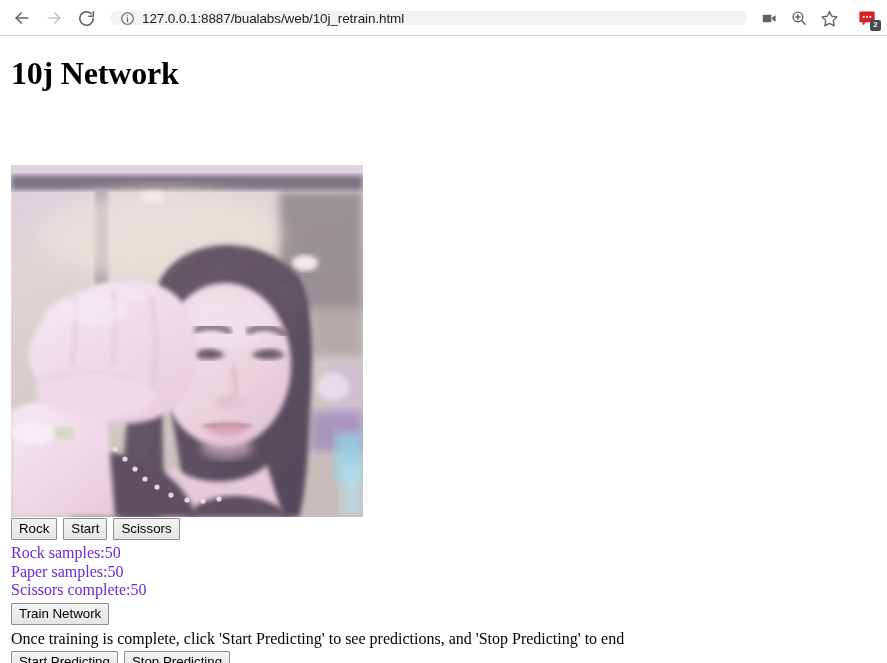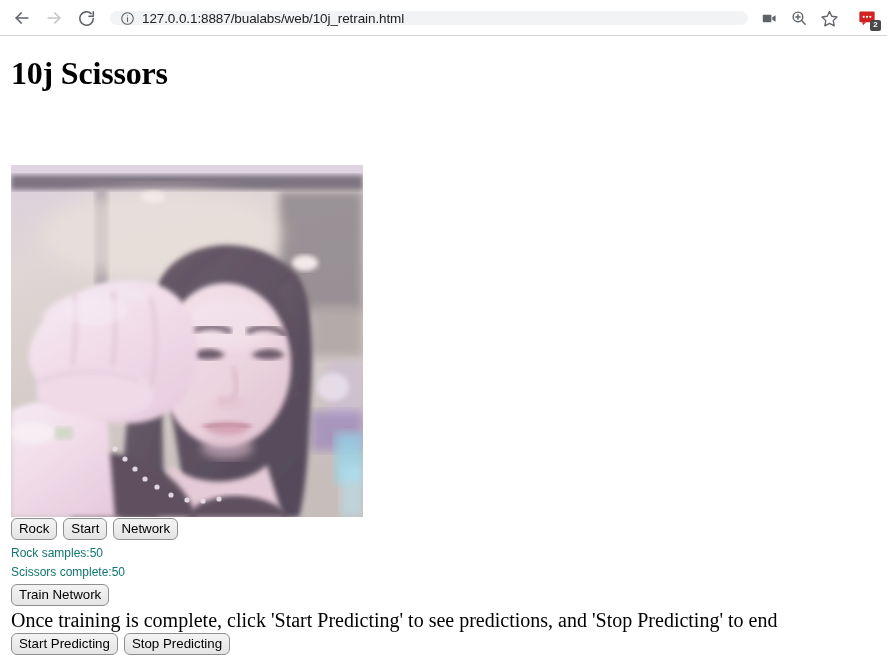--- a/index.html
+++ b/index.html
@@ -133,40 +133,40 @@
   .controls { position: absolute; left: 11px; top: 461px; width: 860px; }
 
   .btn-row { display: flex; align-items: flex-start; gap: 6px; }
   .html-btn {
     font-family: "Liberation Sans", sans-serif;
     font-size: 13.3px;
     line-height: normal;
     color: #000000;
     background: linear-gradient(to bottom, #f3f3f3 0%, #ededed 45%, #e4e4e4 100%);
     border: 1px solid #8f8f8f;
-    border-radius: 6px;
+    border-radius: 1px;
     padding: 2px 7px 3px 7px;
     cursor: pointer;
     white-space: nowrap;
   }
 
   .count-line {
-    font-family: Liberation Sans, sans-serif;
-    font-size: 12px;
-    color: #0f766e;
+    font-family: Liberation Serif, serif;
+    font-size: 16px;
+    color: #6d28d9;
     line-height: 18.5px;
     white-space: nowrap;
   }
   .counts { margin-top: 4px; }
 
   .train-row { margin-top: 3px; }
 
   .info-text {
     font-family: "Liberation Serif", "DejaVu Serif", serif;
-    font-size: 20px;
+    font-size: 16px;
     color: #000000;
     line-height: 18.5px;
     margin-top: 5px;
     white-space: nowrap;
   }
 
   .predict-row { margin-top: 3px; }
 </style>
 </head>
 <body>
@@ -246,21 +246,21 @@
 
   <div class="toolbar-icon ti-ext2">
     
   </div>
 
   <div class="chrome-divider"></div>
 </div>
 
 <div class="page">
 
-  <h1 class="page-title">10j Scissors</h1>
+  <h1 class="page-title">10j Network</h1>
 
   <div class="video-wrap">
     <svg class="webcam" viewBox="0 0 352 352" preserveAspectRatio="none">
       <defs>
         <linearGradient id="bgWall" x1="0" y1="0" x2="0.25" y2="1">
           <stop offset="0%" stop-color="#d9cfd9"></stop>
           <stop offset="28%" stop-color="#ded6cd"></stop>
           <stop offset="70%" stop-color="#cfc8bb"></stop>
           <stop offset="100%" stop-color="#bfb8ac"></stop>
         </linearGradient>
@@ -374,25 +374,26 @@
       <rect x="0" y="0" width="352" height="352" fill="#d9c6f0" opacity="0.16"></rect>
       <rect x="0" y="0" width="352" height="352" fill="#ffffff" opacity="0.07"></rect>
     </svg>
   </div>
 
   <div class="controls">
 
     <div class="btn-row">
       <button class="html-btn">Rock</button>
       <button class="html-btn">Start</button>
-      <button class="html-btn">Network</button>
+      <button class="html-btn">Scissors</button>
     </div>
 
     <div class="counts">
       <div class="count-line">Rock samples:50</div>
+      <div class="count-line">Paper samples:50</div>
       <div class="count-line">Scissors complete:50</div>
     </div>
 
     <div class="btn-row train-row">
       <button class="html-btn">Train Network</button>
     </div>
 
     <div class="info-text">Once training is complete, click 'Start Predicting' to see predictions, and 'Stop Predicting' to end</div>
 
     <div class="btn-row predict-row">

